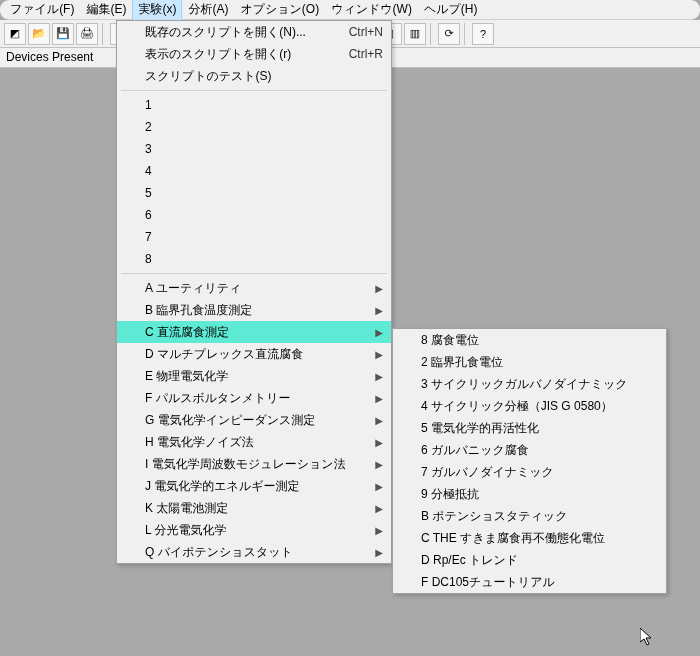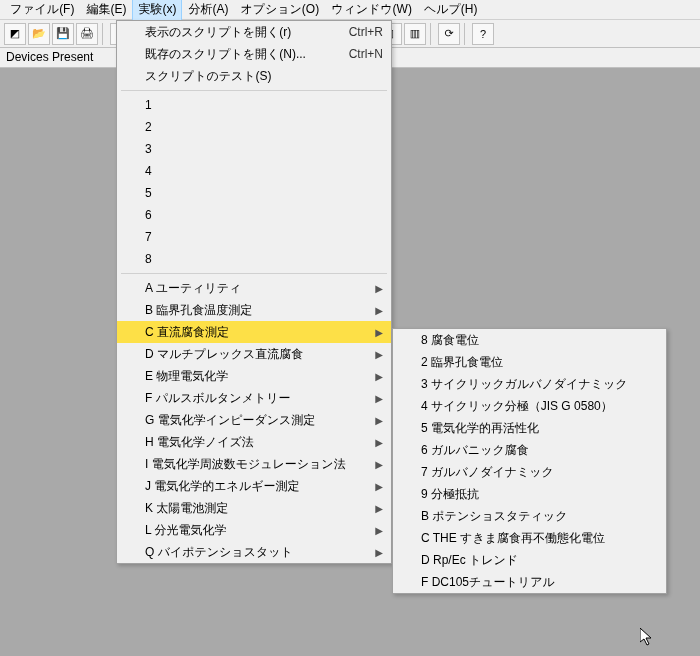--- a/index.html
+++ b/index.html
@@ -1,27 +1,27 @@
 <!DOCTYPE html>
 <html><head>
 <meta charset="utf-8">
 <style>
   * { margin: 0; padding: 0; box-sizing: border-box; font-family: "Meiryo UI", "MS UI Gothic", sans-serif; font-size: 12px; }
   body { background: #a9a9a9; width: 700px; height: 656px; overflow: hidden; position: relative; }
-  .menubar { background: #f0f0f0; border-bottom: 1px solid #d0d0d0; height: 20px; display: flex; align-items: center; padding: 0 4px; }
+  .menubar { background: #f0f0f0; border-bottom: 1px solid #d0d0d0; height: 20px; display: flex; align-items: center; padding: 0 4px; border-radius: 9px; }
   .menubar-item { padding: 2px 6px; cursor: default; }
   .menubar-item.active { background: #cce8ff; border: 1px solid #99d1ff; padding: 15px 5px; }
   .toolbar { background: #f0f0f0; border-bottom: 1px solid #c0c0c0; height: 28px; display: flex; align-items: center; padding: 2px 4px; gap: 2px; }
   .tool-btn { width: 22px; height: 22px; border: 1px solid #c0c0c0; background: #f8f8f8; display: flex; align-items: center; justify-content: center; }
   .tool-sep { width: 4px; height: 22px; border-left: 1px solid #c0c0c0; margin: 0 2px; }
   .statusline { background: #f0f0f0; border-bottom: 1px solid #c0c0c0; height: 20px; padding: 2px 6px; font-size: 12px; }
   .dropdown { position: absolute; background: #f0f0f0; border: 1px solid #a0a0a0; box-shadow: 2px 2px 4px rgba(0,0,0,0.2); }
   .dropdown-main { left: 116px; top: 20px; width: 276px; }
   .dropdown-row { display: flex; align-items: center; height: 22px; padding: 0 8px 0 28px; position: relative; cursor: default; }
-  .dropdown-row.highlight { background: #fde047; }
+  .dropdown-row.highlight { background: #5eead4; }
   .dropdown-row .shortcut { margin-left: auto; color: #333; }
   .dropdown-row .arrow { margin-left: auto; font-size: 10px; color: #555; }
   .dropdown-sep { height: 1px; background: #d0d0d0; margin: 3px 4px; }
   .dropdown-sub { left: 392px; top: 328px; width: 275px; }
   .cursor { position: absolute; pointer-events: none; }
 </style>
 </head>
 <body>
 
 <div class="menubar">
@@ -58,26 +58,26 @@
     <div class="tool-sep"></div>
     <div class="tool-btn" style="font-size: 11px;">⟳</div>
     <div class="tool-sep"></div>
     <div class="tool-btn" style="font-size: 11px;">?</div>
   </div>
 
 <div class="statusline">Devices Present</div>
 
 <div class="dropdown dropdown-main" id="menu-main">
     <div class="dropdown-row">
+      <span>既存のスクリプトを開く(N)...</span>
+      <span class="shortcut">Ctrl+N</span>
+    </div>
+    <div class="dropdown-row">
       <span>表示のスクリプトを開く(r)</span>
       <span class="shortcut">Ctrl+R</span>
-    </div>
-    <div class="dropdown-row">
-      <span>既存のスクリプトを開く(N)...</span>
-      <span class="shortcut">Ctrl+N</span>
     </div>
     <div class="dropdown-row">
       <span>スクリプトのテスト(S)</span>
     </div>
     <div class="dropdown-sep"></div>
     <div class="dropdown-row">
       <span>1</span>
     </div>
     <div class="dropdown-row">
       <span>2</span>

